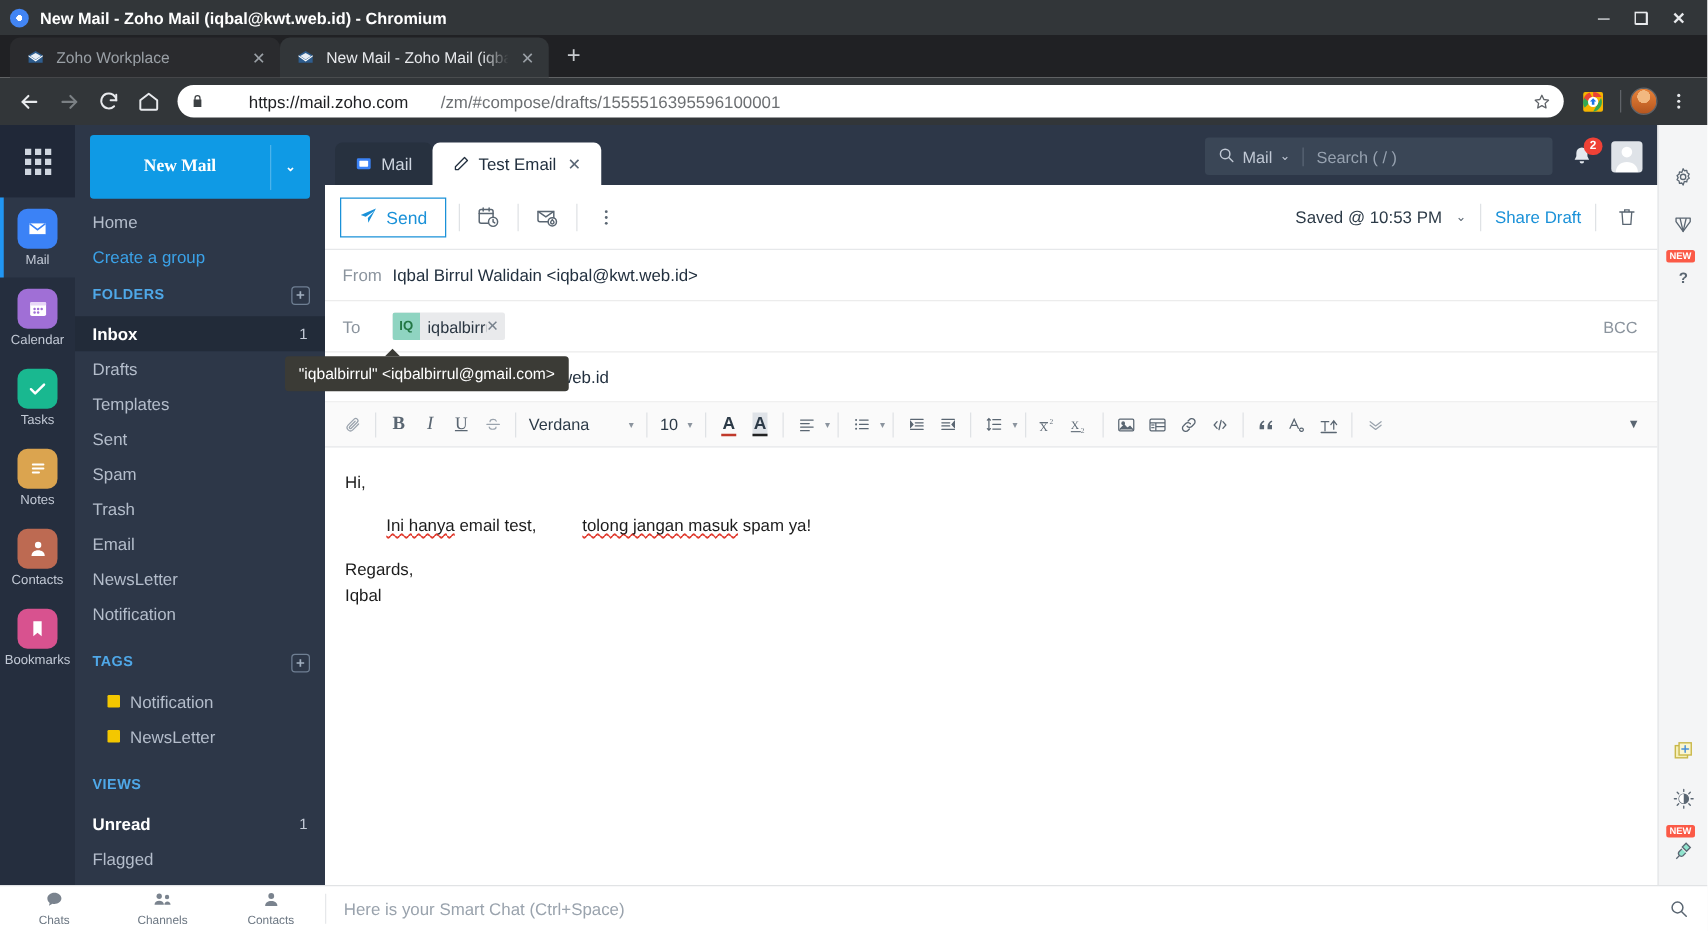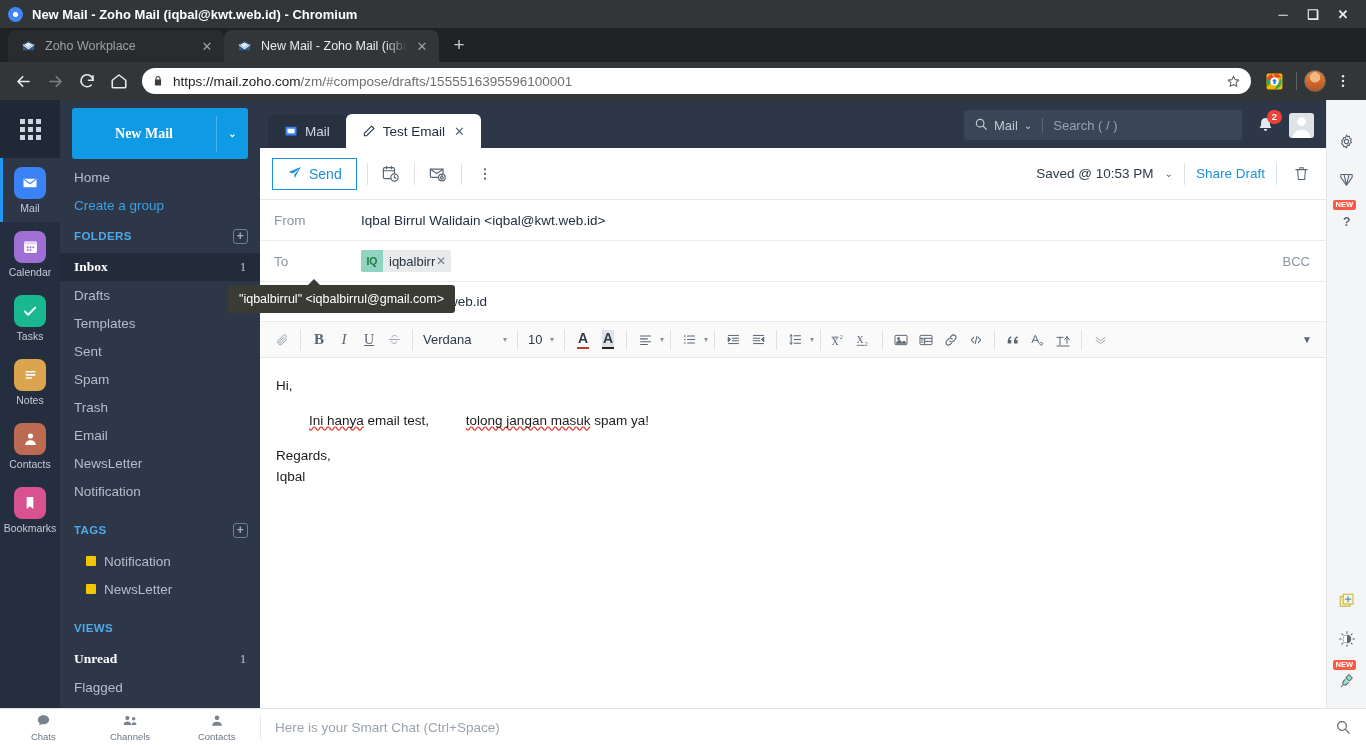--- a/index.html
+++ b/index.html
@@ -66,21 +66,21 @@
   }
   .nav-ico {
     width: 30px; height: 30px; display: flex; flex: none;
     align-items: center; justify-content: center;
     color: #e8eaed; border-radius: 50%;
   }
   .nav-ico.dim { color: #7b8084; }
   .omnibox {
     flex: 1; height: 26px; background: #ffffff; border-radius: 13px;
     display: flex; align-items: center; padding: 0 10px; margin: 0 6px;
-    font-size: 13.5px; color: #202124; overflow: hidden;
+    font-size: 13.5px; color: #202124; overflow: hidden; gap: 26px;
   }
   .lock { margin-right: 9px; flex: none; display: flex; }
   .url-strong { color: #202124; white-space: nowrap; }
   .url-dim { color: #6c6f72; white-space: nowrap; }
   .omni-star { margin-left: auto; flex: none; display: flex; color: #5f6368; }
   .nav-sep { width: 1px; height: 18px; background: #5f6368; margin: 0 5px; }
   .profile-pic {
     width: 22px; height: 22px; border-radius: 50%; flex: none;
     background: radial-gradient(circle at 50% 32%, #f2b880 0 30%, transparent 31%),
                 linear-gradient(#e8833a, #b5561f);
@@ -150,21 +150,21 @@
   .sec-head .plus {
     margin-left: auto; width: 15px; height: 15px;
     border: 1px solid #6f7f93; border-radius: 3px; color: #9fadbe;
     display: flex; align-items: center; justify-content: center;
     font-size: 12px; line-height: 1;
   }
   .folder {
     height: 28px; display: flex; align-items: center;
     padding: 0 14px; font-size: 13.5px; color: #b4bdcb;
   }
-  .folder.sel { background: #222b39; color: #ffffff; font-weight: bold; font-family: Liberation Serif, serif; }
+  .folder.sel { background: #222b39; color: #ffffff; font-weight: bold; }
   .folder .cnt { margin-left: auto; font-size: 12px; color: #8e99a8; }
   .folder.sel .cnt { color: #c3cad6; font-weight: normal; }
   .tag { height: 28px; display: flex; align-items: center; padding: 0 14px 0 26px; gap: 8px; }
   .tag .sw { width: 10px; height: 10px; background: #f3c700; border-radius: 1px; flex: none; }
   .tag .nm { font-size: 13.5px; color: #b4bdcb; }
 
   
   .main {
     position: absolute; left: 260px; top: 0; width: 1066px; height: 645px;
     background: #ffffff;
@@ -212,21 +212,21 @@
     color: #1a91d8; font-size: 14px; background: #fff;
   }
   .tb-sep { width: 1px; height: 22px; background: #dfe2e5; }
   .tb-ico { width: 26px; height: 26px; display: flex; align-items: center; justify-content: center; color: #5a6672; }
   .saved { margin-left: auto; display: flex; align-items: center; gap: 11px; font-size: 13.5px; color: #2c3a47; }
   .saved .car { color: #5a6672; font-size: 10px; }
   .share { color: #1a91d8; }
 
   .field-row {
     min-height: 41px; display: flex; align-items: center;
-    padding: 0 16px 0 14px; border-bottom: 1px solid #ececec; font-size: 13.5px; gap: 47px;
+    padding: 0 16px 0 14px; border-bottom: 1px solid #ececec; font-size: 13.5px;
   }
   .field-lbl { width: 40px; color: #8b949e; flex: none; }
   .field-val { color: #22303f; }
   .chip {
     display: inline-flex; align-items: center; background: #e9eaec;
     border-radius: 2px; height: 22px; max-width: 90px; overflow: hidden;
   }
   .chip .ini {
     width: 22px; height: 22px; background: #8fd4c1; color: #274;
     font-size: 10.5px; font-weight: bold; flex: none;

